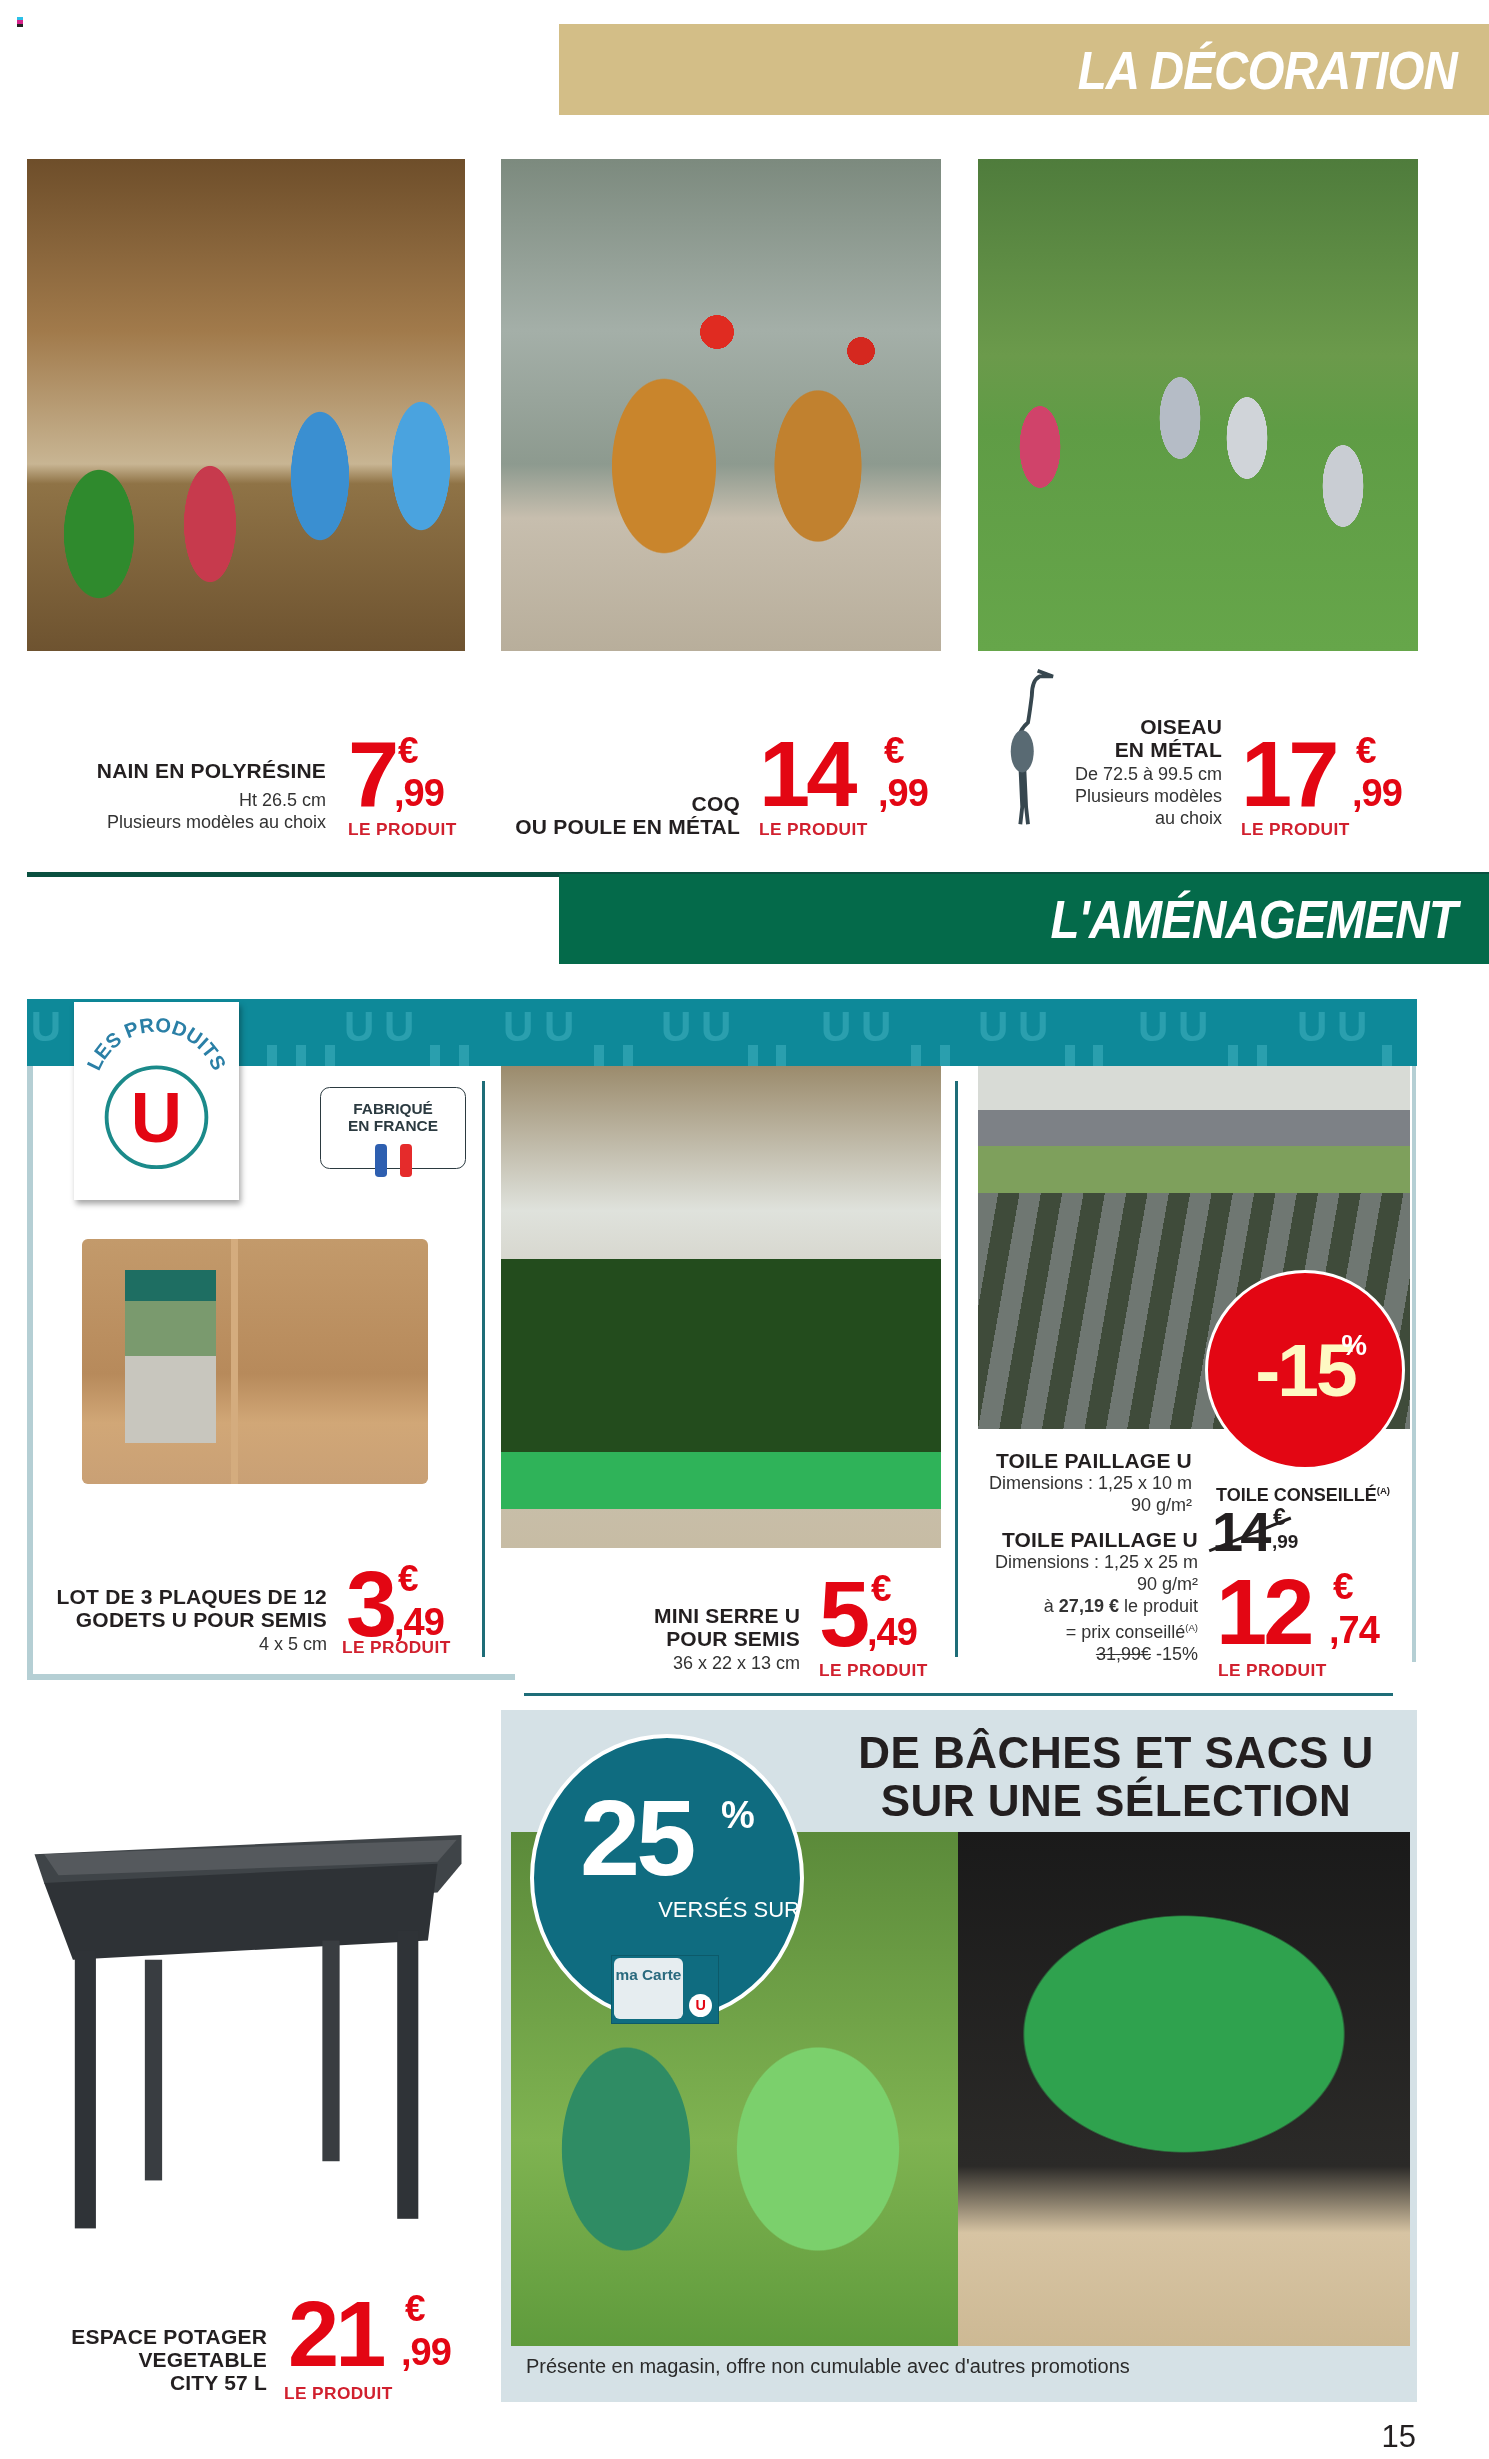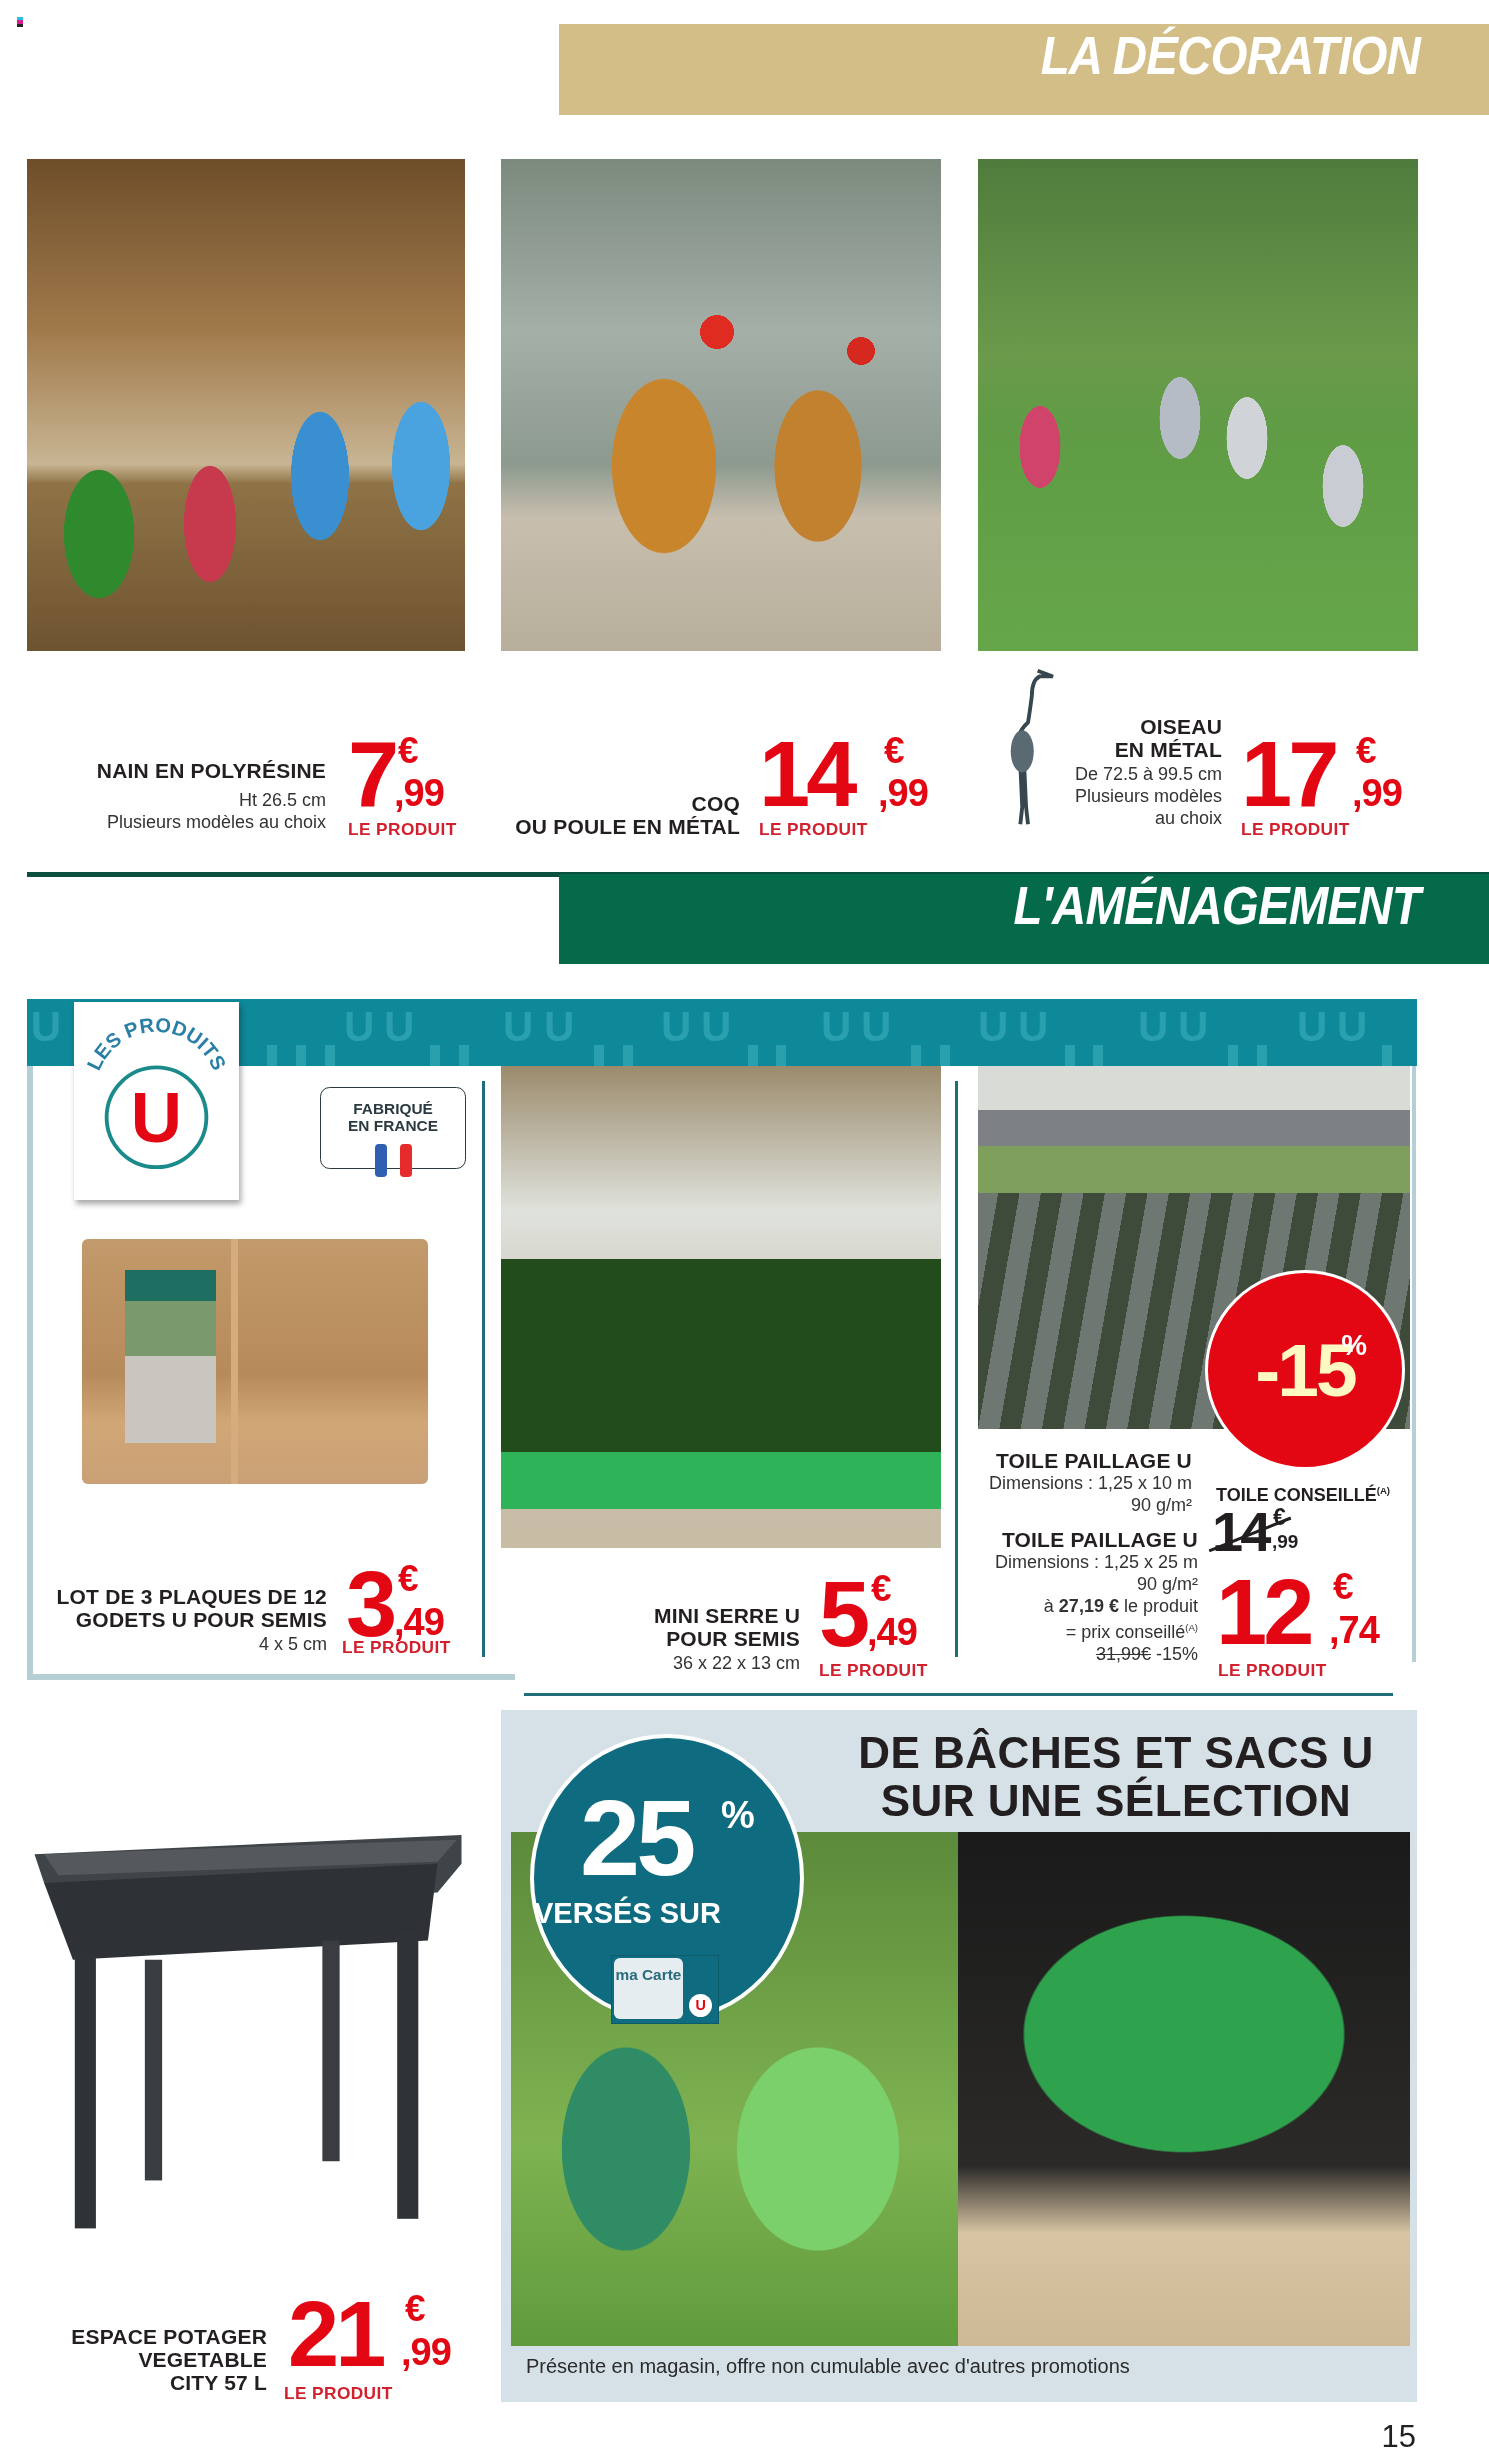--- a/index.html
+++ b/index.html
@@ -1,21 +1,21 @@
 <!DOCTYPE html>
 <html><head>
 <meta charset="utf-8">
 <style>
   * { box-sizing: border-box; margin: 0; padding: 0; }
   html, body { width: 1489px; height: 2459px; background: #ffffff; overflow: hidden; }
   body { position: relative; font-family: "Liberation Sans", "DejaVu Sans", sans-serif; color: #231f20; }
   .abs { position: absolute; }
 
   
-  .banner { position: absolute; display: flex; justify-content: flex-end; padding-right: 69px; }
+  .banner { position: absolute; display: flex; align-items: center; justify-content: flex-end; padding-right: 32px; }
   .banner span { color: #fff; font-weight: 700; font-style: italic; font-size: 54px; letter-spacing: -1px; transform: scaleX(0.88); transform-origin: right center; }
   .banner-deco { left: 559px; top: 24px; width: 930px; height: 91px; background: #d3be87; }
   .banner-amen { left: 559px; top: 874px; width: 930px; height: 90px; background: #046a4a; }
   .amen-rule { left: 27px; top: 872px; width: 1462px; height: 4.8px; background: #0a5040; }
 
   
   .photo { position: absolute; overflow: hidden; }
   .ph-gnome { left: 27px; top: 159px; width: 438px; height: 492px;
     background:
       radial-gradient(ellipse 58px 106px at 72px 375px, #2f8a2d 0 60%, transparent 61%),
@@ -88,21 +88,21 @@
       radial-gradient(ellipse 91px 144px at 115px 317px, #2f8c64 0 70%, transparent 71%),
       radial-gradient(ellipse 115px 144px at 307px 317px, #7bd06c 0 70%, transparent 71%),
       linear-gradient(180deg, #5b8a3a 0%, #7fb351 60%, #5f9b3c 100%); }
   .ph-bache { left: 958px; top: 1832px; width: 452px; height: 514px;
     background:
       radial-gradient(ellipse 221px 163px at 226px 202px, #2fa24e 0 72%, transparent 73%),
       linear-gradient(180deg, #1a1a1a 0%, #2b2a28 65%, #d7c4a3 78%, #cdb994 100%); }
   .badge25 { left: 530px; top: 1734px; width: 274px; height: 288px; border-radius: 50%; background: #0f6c80; border: 4.8px solid #fff; }
   .badge25 .num { position: absolute; left: 46px; top: 46px; color: #fff; font-weight: 700; font-size: 108px; letter-spacing: -3.8px; line-height: 108px; }
   .badge25 .pct { position: absolute; left: 187px; top: 56px; color: #fff; font-weight: 700; font-size: 38px; }
-  .badge25 .vs { position: absolute; left: 0; top: 159px; width: 100%; text-align: left; color: #fff; font-weight: 700; font-size: 29px; }
+  .badge25 .vs { position: absolute; left: 0; top: 159px; width: 100%; text-align: right; color: #fff; font-weight: 400; font-size: 22px; }
   .macarte { left: 611px; top: 1955px; width: 108px; height: 69px; background: #0f6c80; border: 1.9px solid #0c5a6a; }
   .macarte .inner { position: absolute; left: 1.9px; top: 1.9px; width: 69px; height: 61px; background: #e6edf0; border-radius: 5.8px; color: #2a6a7e; font-weight: 700; font-size: 15.4px; text-align: center; padding-top: 8px; line-height: 17.3px; }
   .macarte .u { position: absolute; right: 5.8px; bottom: 5.8px; width: 23px; height: 23px; border-radius: 50%; background: #fff; color: #e30613; font-weight: 700; font-size: 14.4px; text-align: center; line-height: 23px; }
   .promo-foot { position: absolute; left: 25px; top: 645px; font-size: 20px; color: #2b2b2b; }
 
   
   .ph-potager { left: 34px; top: 1835px; width: 428px; height: 403px; }
 
   .pagenum { right: 73px; top: 2419px; font-size: 31px; color: #231f20; }
   .corner-mark { left: 17.3px; top: 17.3px; width: 5.8px; height: 9.6px; background: linear-gradient(180deg, #2cc0e8 0 33%, #d6228a 33% 66%, #222 66%); }

